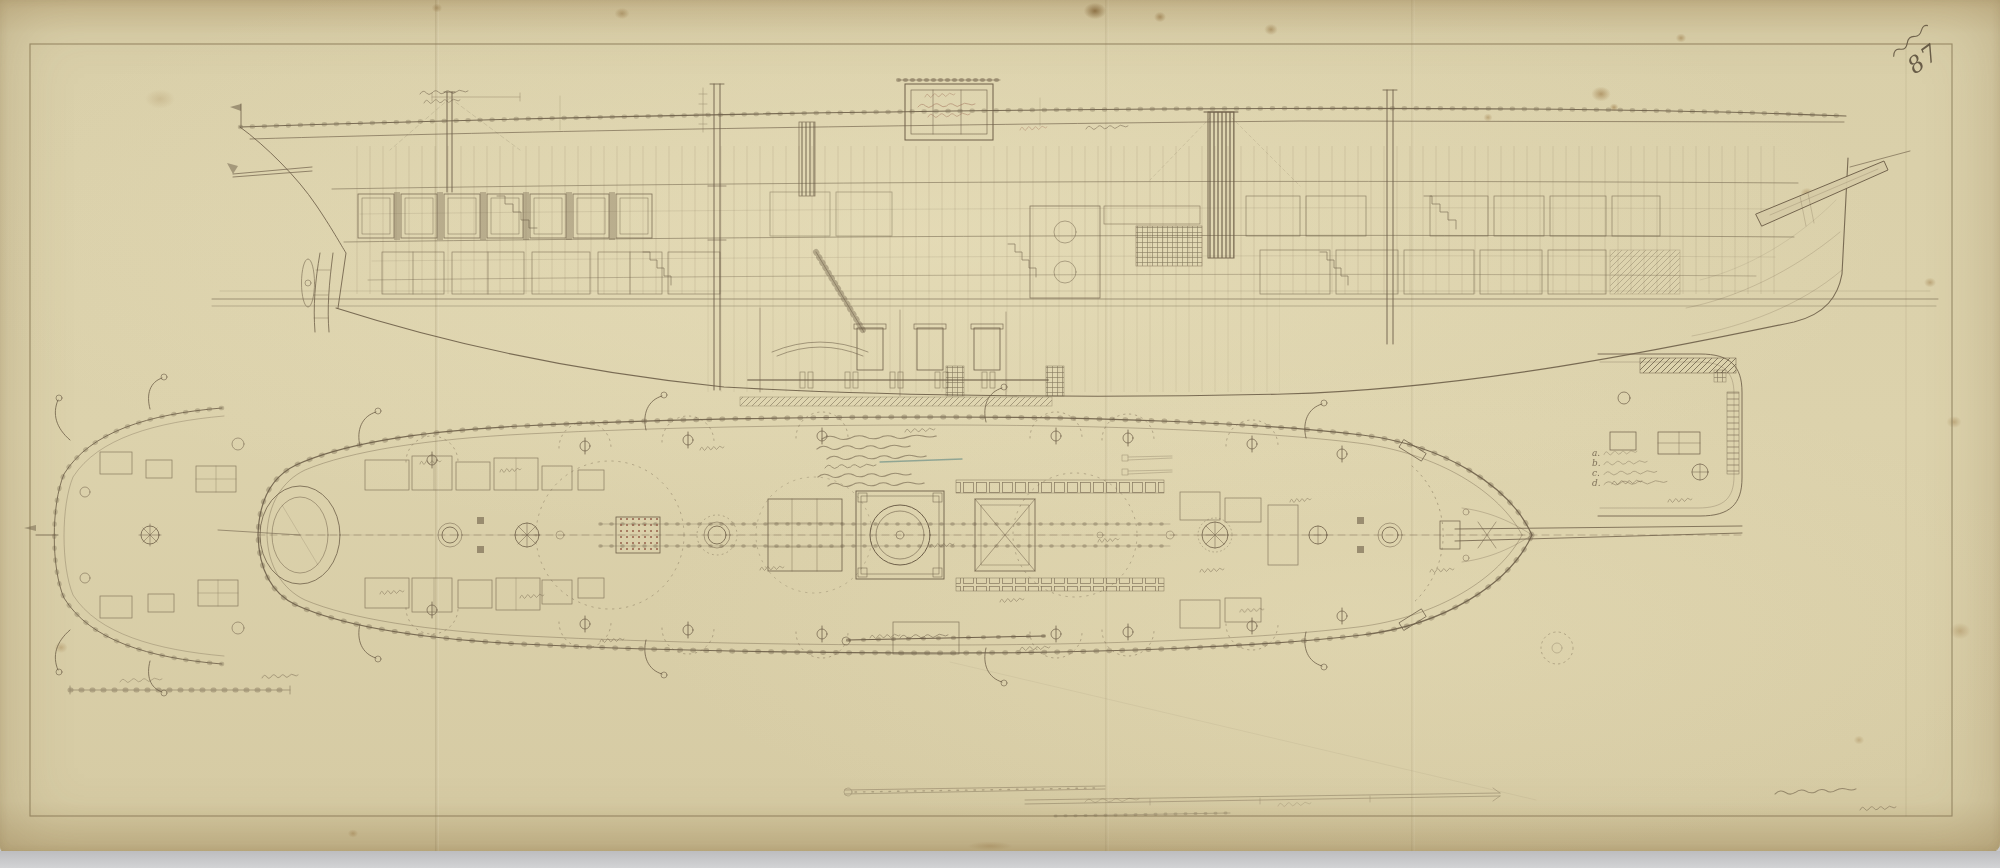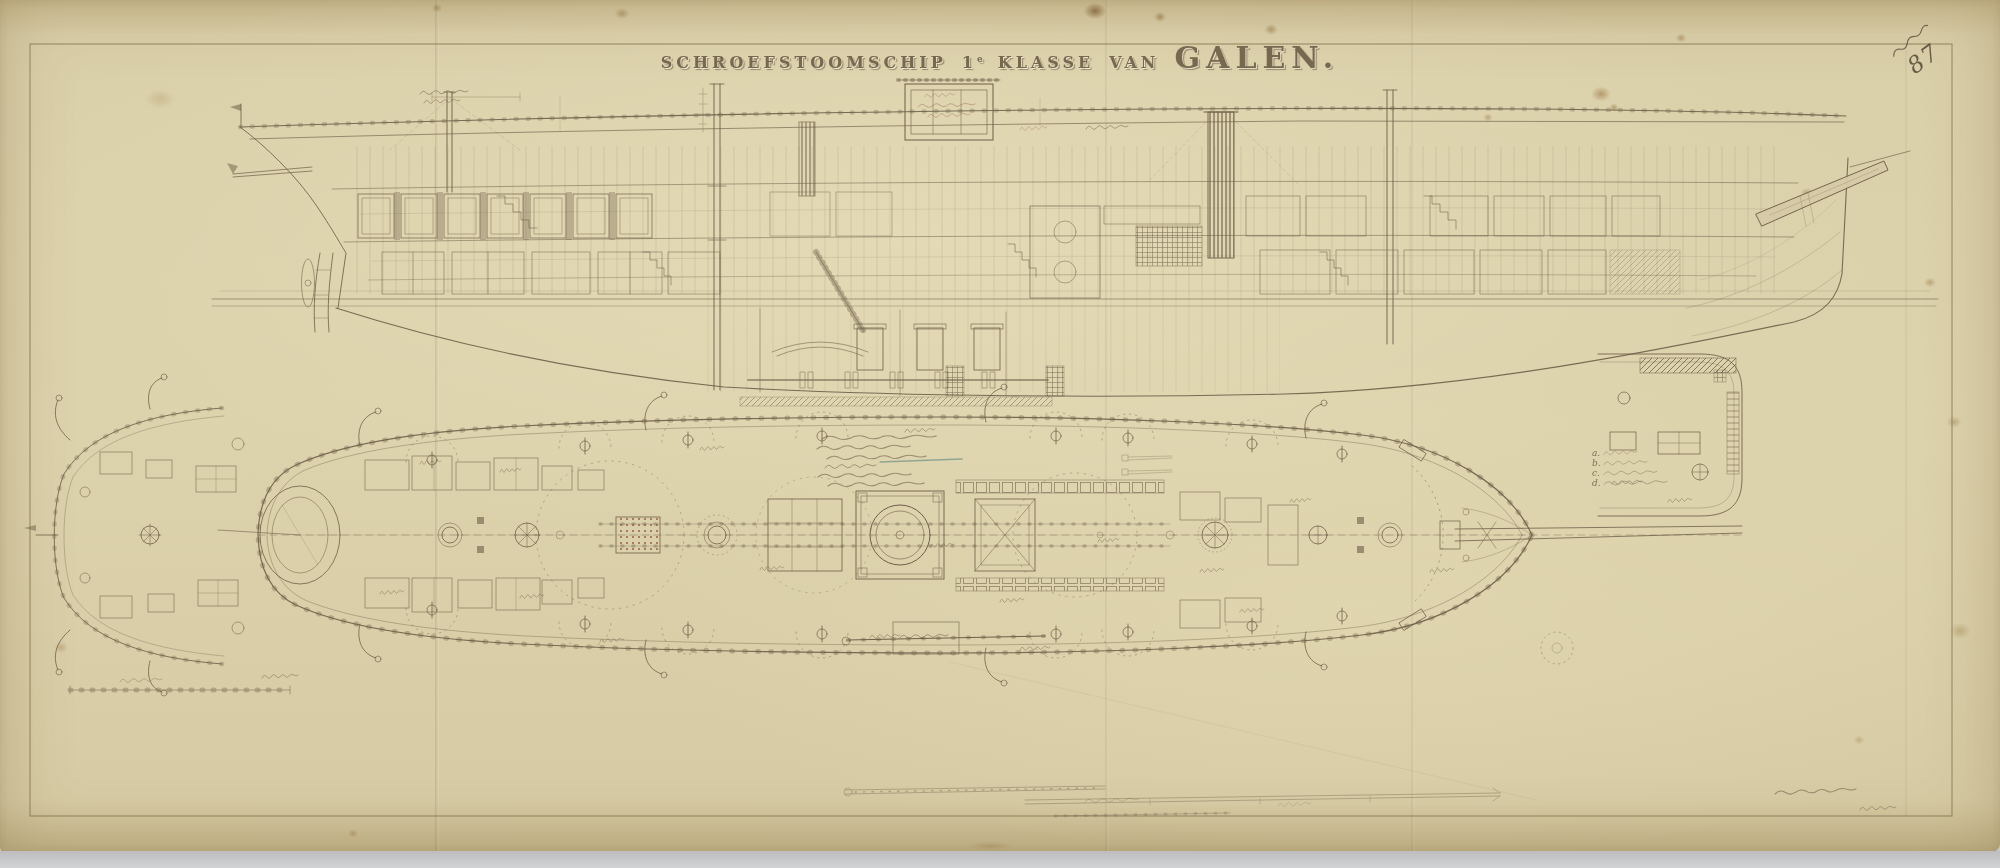--- a/index.html
+++ b/index.html
@@ -606,27 +606,20 @@
           <use href="#sq" transform="translate(1775,792) scale(1.35,1) rotate(-2)"></use>
           <use href="#sq" transform="translate(1860,808) scale(0.6,1)"></use>
         </g>
         <use href="#sq" transform="translate(1085,800) scale(0.9,1)" opacity=".45"></use>
         <use href="#sq" transform="translate(1278,804) scale(0.55,1)" opacity=".45"></use>
       </g>
 
     </g>
   </svg>
 
-  <div class="title">
-    <span class="t-small">SCHROEFSTOOMSCHIP</span>
-    <span class="t-small"><span>1</span><sup class="t-sup">e</sup></span>
-    <span class="t-small">KLASSE</span>
-    <span class="t-small">VAN</span>
-    <span class="t-big">GALEN.</span>
-  </div>
 
   <div class="corner-num">
     <svg width="50" height="14" viewBox="0 0 50 14">
       <path d="M2,9 q5,-7 10,-2 q4,4 9,-1 q5,-5 10,-1 q4,3 9,-1 q5,-4 8,0" fill="none" stroke="#564a38" stroke-width="1.1" opacity=".8"></path>
     </svg>
     <span class="num">87</span>
   </div>
 
 </div>
 

